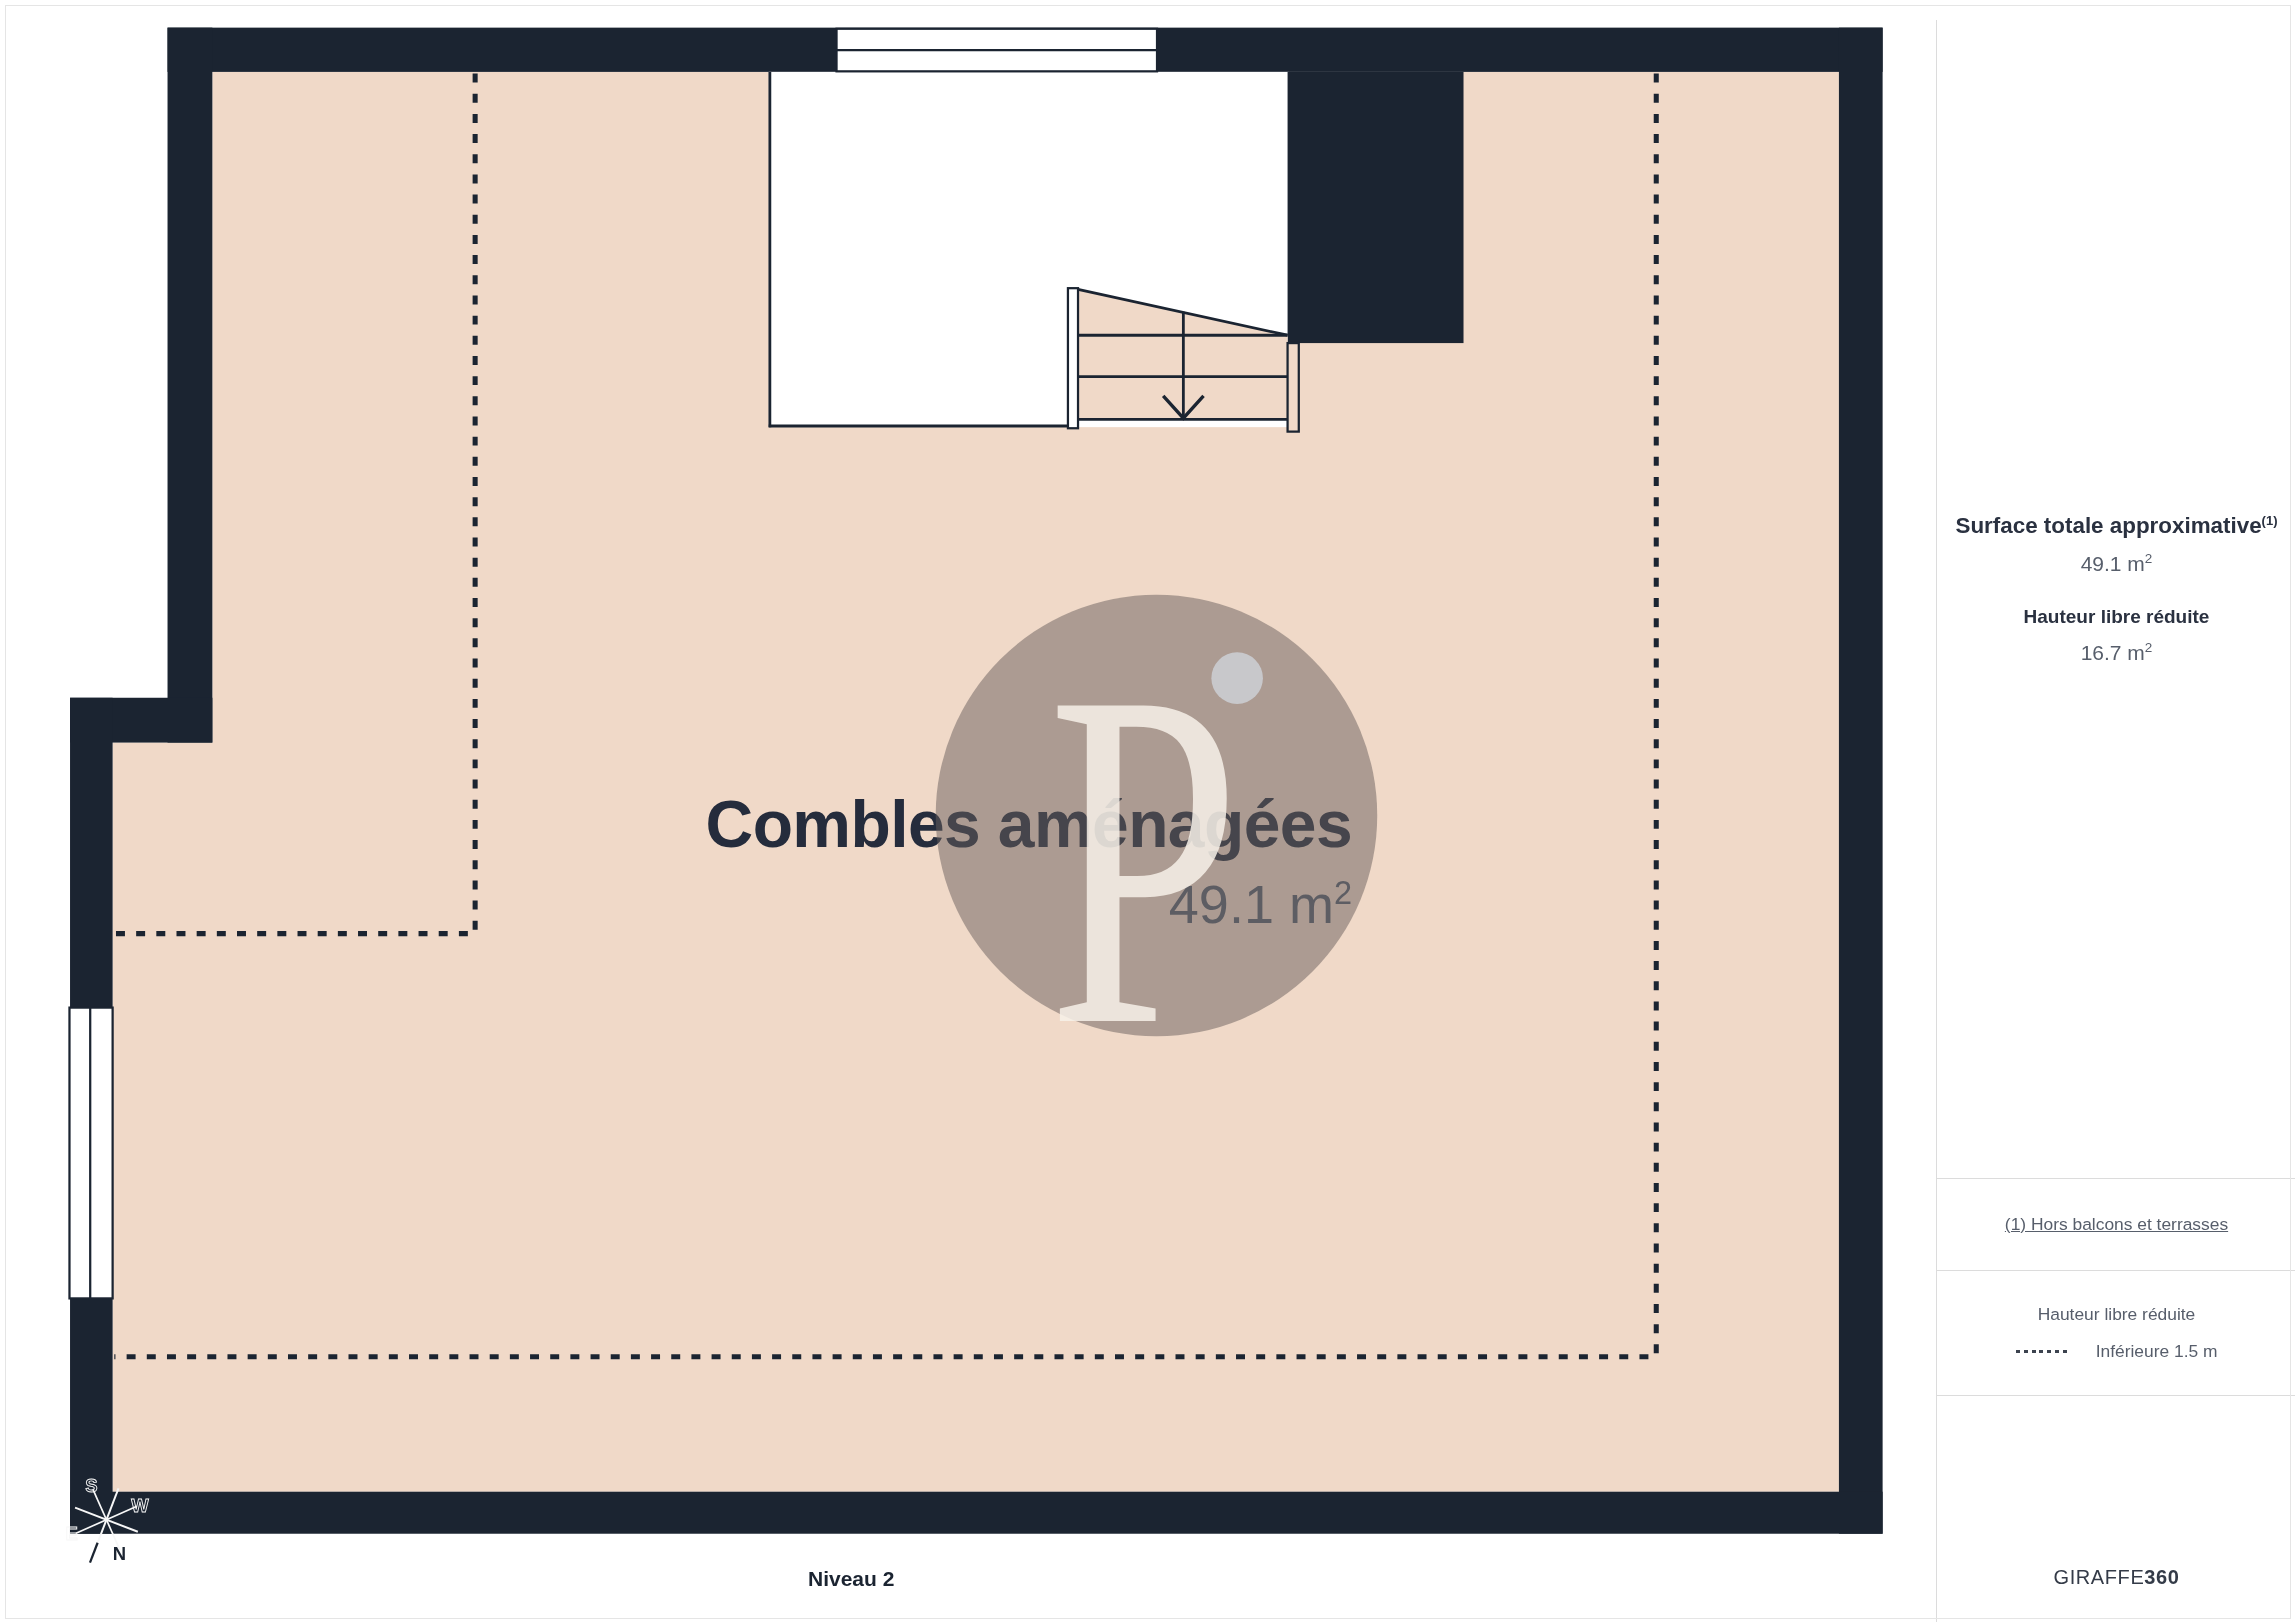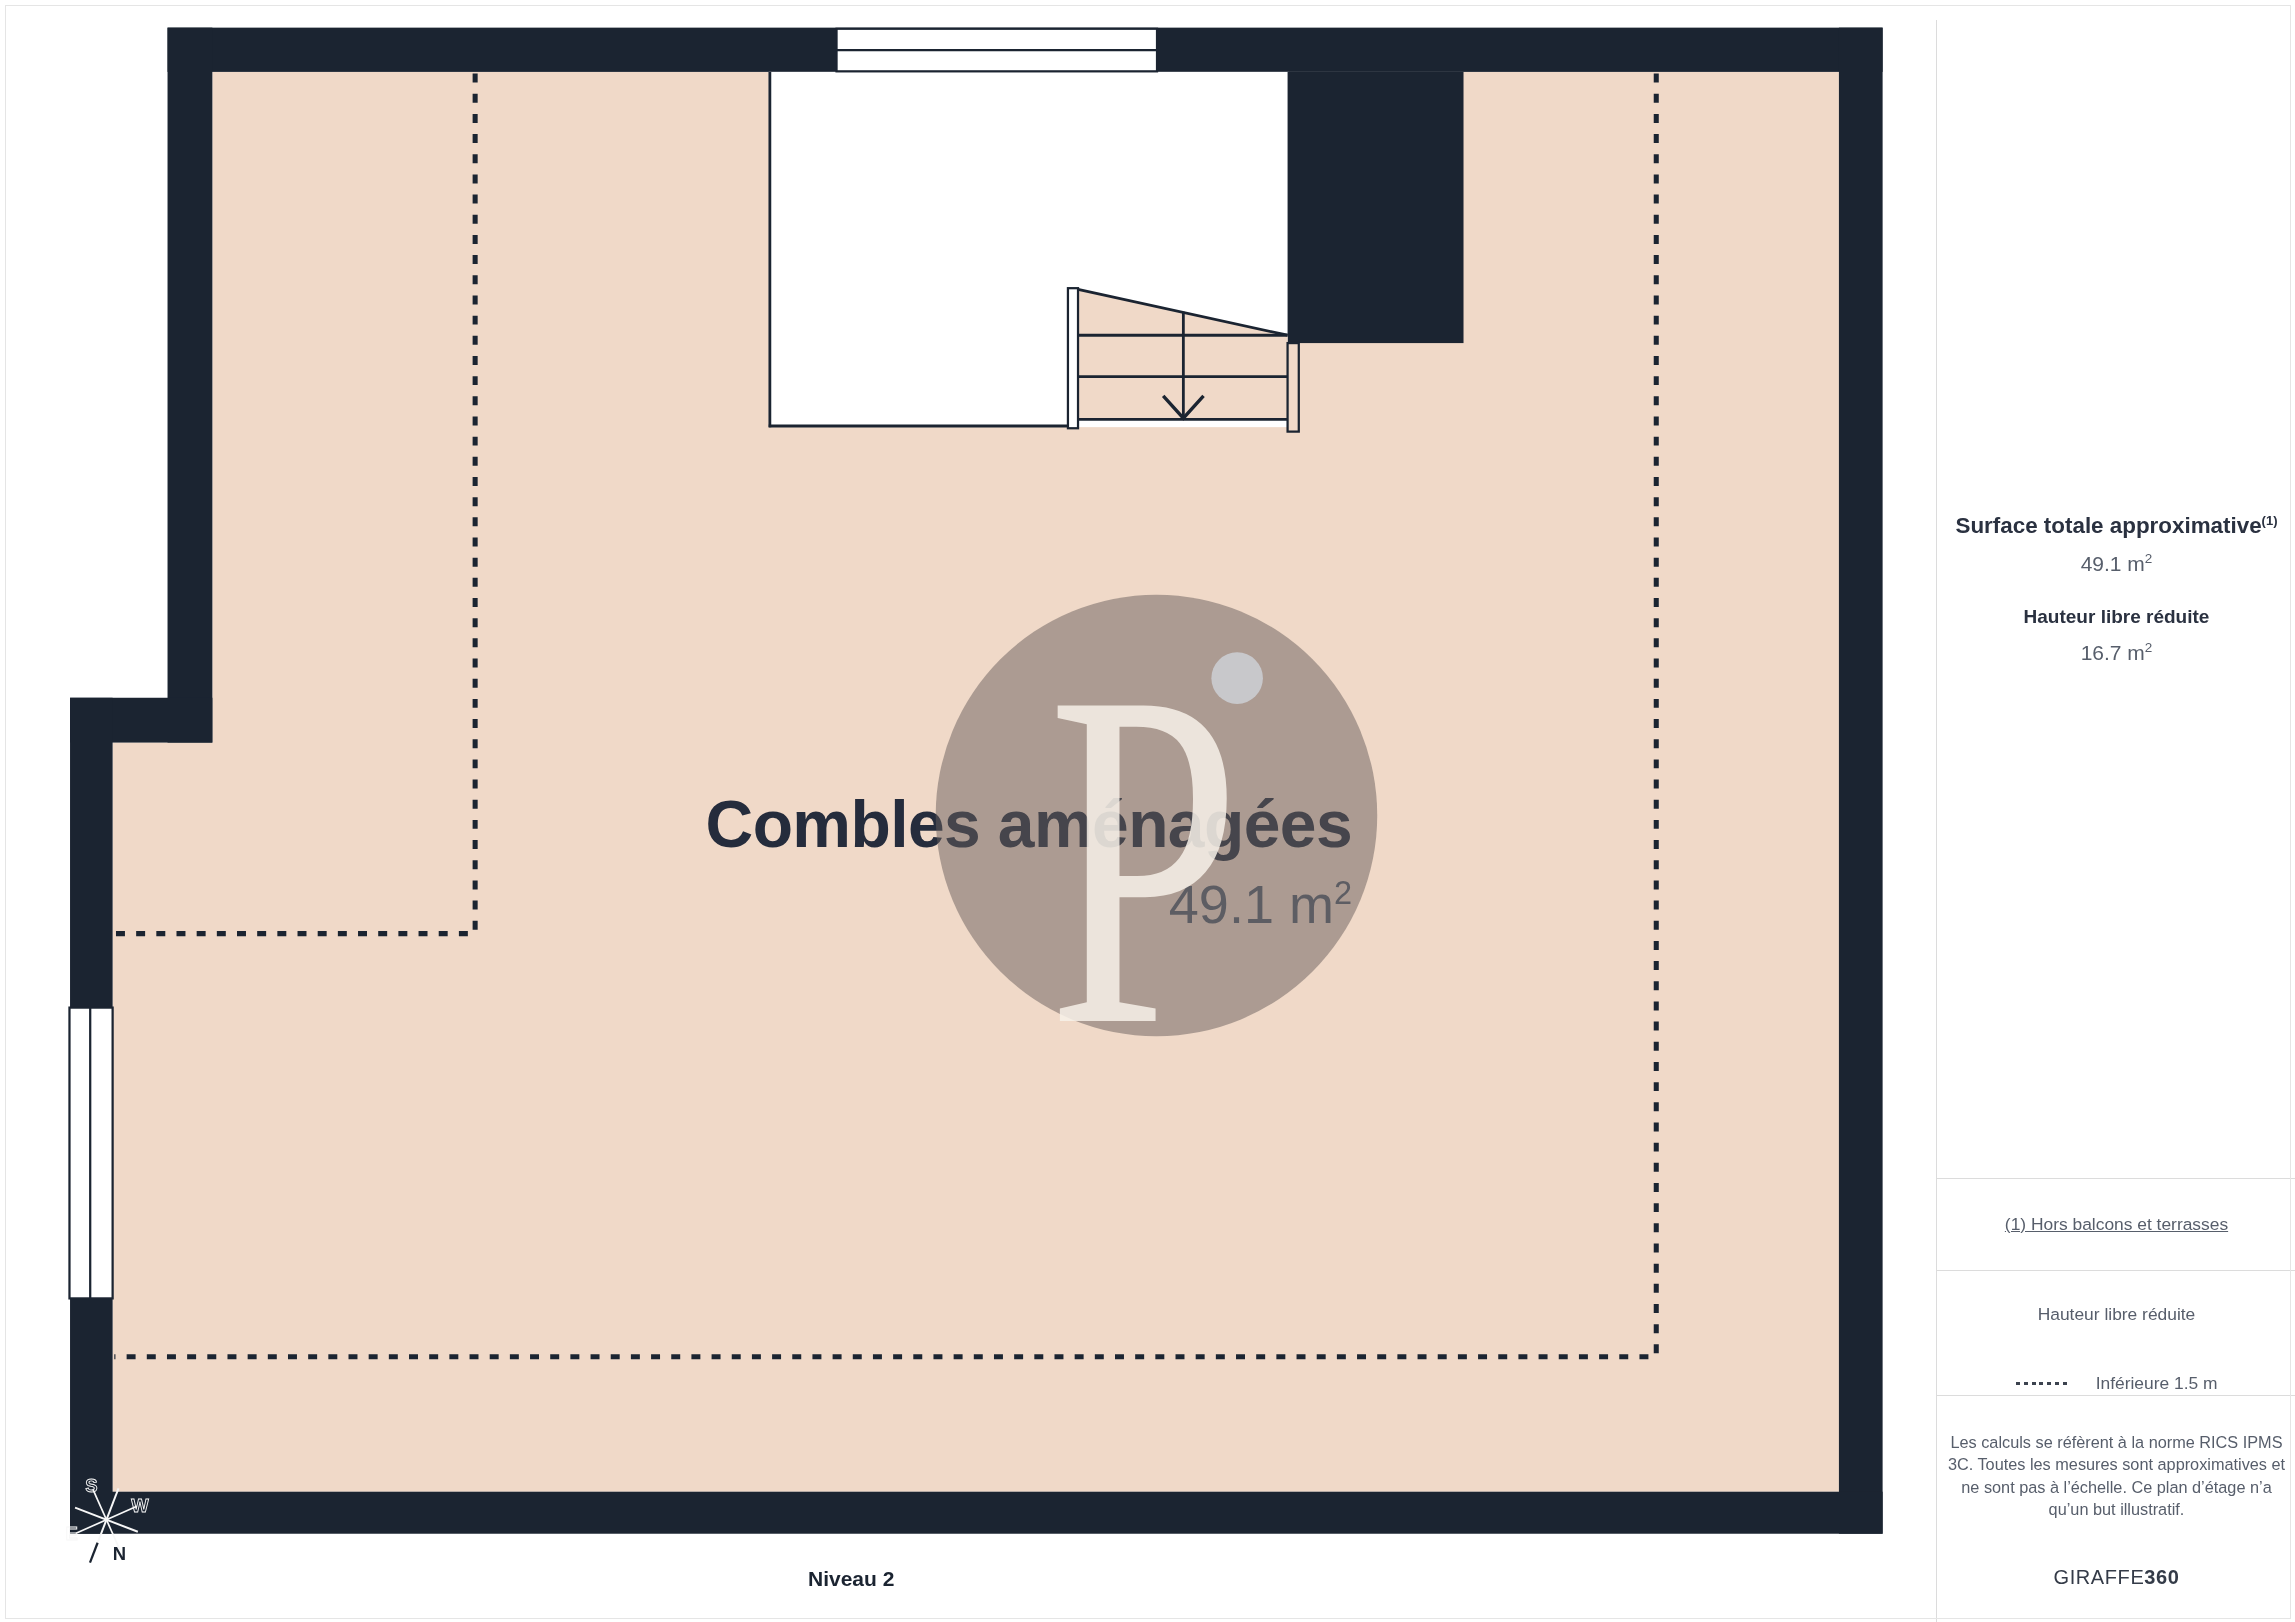--- a/index.html
+++ b/index.html
@@ -28,21 +28,21 @@
   .sidebar .sep{position:absolute;left:0;width:100%;height:1.1px;background:var(--sep);}
   .sb-block{position:absolute;left:0;width:100%;text-align:center;color:var(--muted);}
   .sb-title{top:493px;font-size:22.4px;font-weight:700;color:#2A3140;}
   .sb-title sup{font-size:13px;}
   .sb-value1{top:531px;font-size:21px;}
   .sb-sub{top:586px;font-size:19px;font-weight:700;color:#2A3140;}
   .sb-value2{top:620px;font-size:21px;}
   .sb-value1 sup,.sb-value2 sup{font-size:13.5px;}
   .sb-note{top:1194px;font-size:17.4px;text-decoration:underline;}
   .sb-legend-title{top:1284px;font-size:17.4px;}
-  .sb-legend-row{top:1352px;height:22.4px;display:flex;align-items:center;justify-content:center;font-size:17.4px;gap:16px;}
+  .sb-legend-row{top:1320px;height:22.4px;display:flex;align-items:center;justify-content:center;font-size:17.4px;gap:16px;}
   .legend-dash{display:inline-block;width:53px;height:2.8px;margin-right:11.2px;
     background:repeating-linear-gradient(90deg,#3C434F 0 3.9px,transparent 3.9px 7.8px);}
   .sb-disclaimer{top:1411px;font-size:16.3px;line-height:22.4px;padding:0 5.6px;box-sizing:border-box;}
   .sb-brand{top:1546px;font-size:20px;color:#343B48;letter-spacing:0.6px;}
   .sb-brand b{font-weight:700;}
 </style>
 </head>
 <body>
 
 <div class="page">
@@ -127,19 +127,18 @@
     <div class="sb-block sb-note">(1) Hors balcons et terrasses</div>
 
     <div class="sep" style="top:1250px;"></div>
     <div class="sb-block sb-legend-title">Hauteur libre réduite</div>
     <div class="sb-block sb-legend-row">
       <span class="legend-dash"></span>
       <span>Inférieure 1.5 m</span>
     </div>
 
     <div class="sep" style="top:1375px;"></div>
-    <div class="sb-block sb-disclaimer">Les calculs se réfèrent à la norme RICS IPMS 3C. Toutes les mesures sont approximatives et ne sont pas à l’échelle. Ce plan d’étage n’a qu’un but illustratif.</div>
     <div class="sb-block sb-brand"><span>GIRAFFE</span><b>360</b></div>
   </div>
 
   <div class="frame"></div>
 </div>
 
 
 </body></html>

